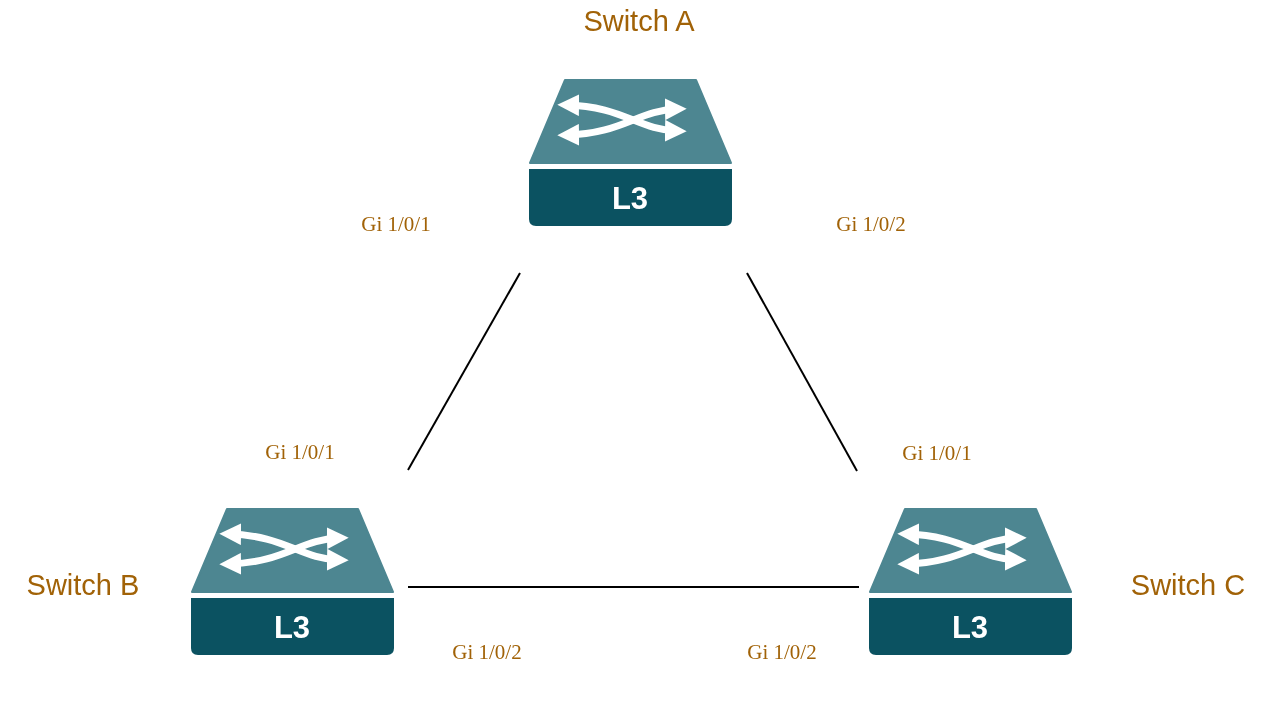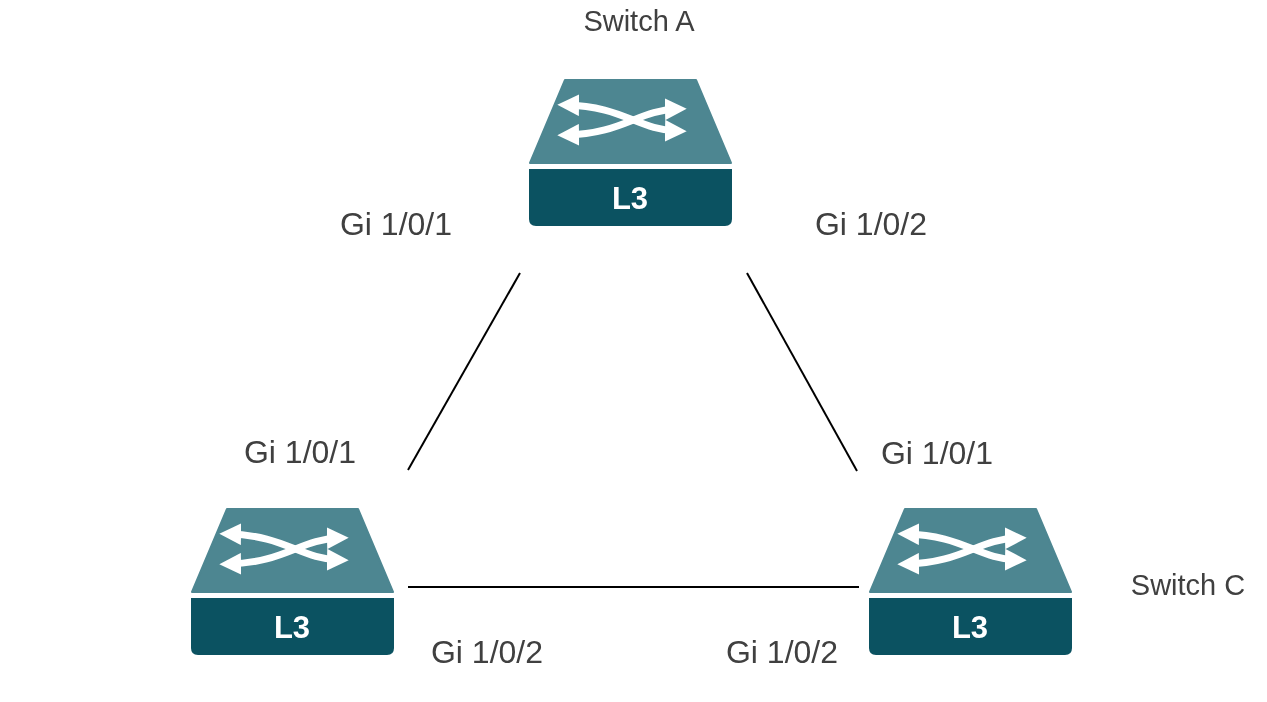--- a/index.html
+++ b/index.html
@@ -27,26 +27,27 @@
     width: 205px;
     height: 148px;
   }
   .node-a { left: 528px; top: 78px; }
   .node-b { left: 190px; top: 507px; }
   .node-c { left: 868px; top: 507px; }
   .diagram-label {
     position: absolute;
     transform: translate(-50%, -50%);
     white-space: nowrap;
-    color: #404040;
+    color: #a16207;
     font-size: 29px;
     line-height: 1.1;
   }
   .port-label {
-    font-size: 32px;
+    font-size: 21px;
+    font-family: Liberation Serif, serif;
   }
   .lbl-switch-a { left: 639px;  top: 22px;  }
   .lbl-switch-b { left: 83px;   top: 586px; }
   .lbl-switch-c { left: 1188px; top: 586px; text-align: right; }
   .lbl-port-a-left  { left: 396px; top: 225px; }
   .lbl-port-a-right { left: 871px; top: 225px; }
   .lbl-port-b-top   { left: 300px; top: 453px; }
   .lbl-port-c-top   { left: 937px; top: 454px; }
   .lbl-port-b-bottom{ left: 487px; top: 653px; }
   .lbl-port-c-bottom{ left: 782px; top: 653px; }
@@ -129,20 +130,21 @@
       <path class="switch-base" d="M1 91 H204 V141 Q204 148 197 148 H8 Q1 148 1 141 Z"></path>
       <g>
         <path class="arrow-shaft" d="M38 27 C95 28 110 52 150 53" marker-start="url(#ah)" marker-end="url(#ah)"></path>
         <path class="arrow-shaft" d="M38 57 C95 56 110 32 150 31" marker-start="url(#ah)" marker-end="url(#ah)"></path>
       </g>
       <text class="l3-text" x="102" y="131" text-anchor="middle">L3</text>
     </g>
   </svg>
 
   <div class="diagram-label lbl-switch-a">Switch A</div>
+  <div class="diagram-label lbl-switch-b">Switch B</div>
   <div class="diagram-label lbl-switch-c">Switch C</div>
 
   <div class="diagram-label port-label lbl-port-a-left">Gi 1/0/1</div>
   <div class="diagram-label port-label lbl-port-a-right">Gi 1/0/2</div>
   <div class="diagram-label port-label lbl-port-b-top">Gi 1/0/1</div>
   <div class="diagram-label port-label lbl-port-c-top">Gi 1/0/1</div>
   <div class="diagram-label port-label lbl-port-b-bottom">Gi 1/0/2</div>
   <div class="diagram-label port-label lbl-port-c-bottom">Gi 1/0/2</div>
 
 </div>

